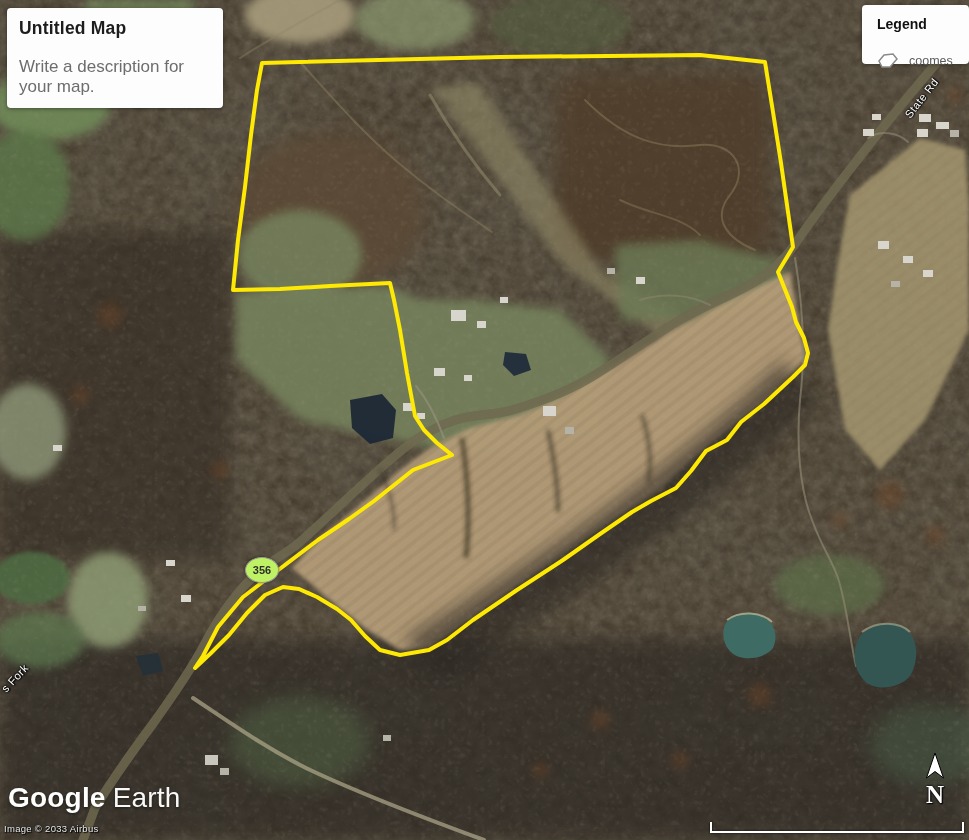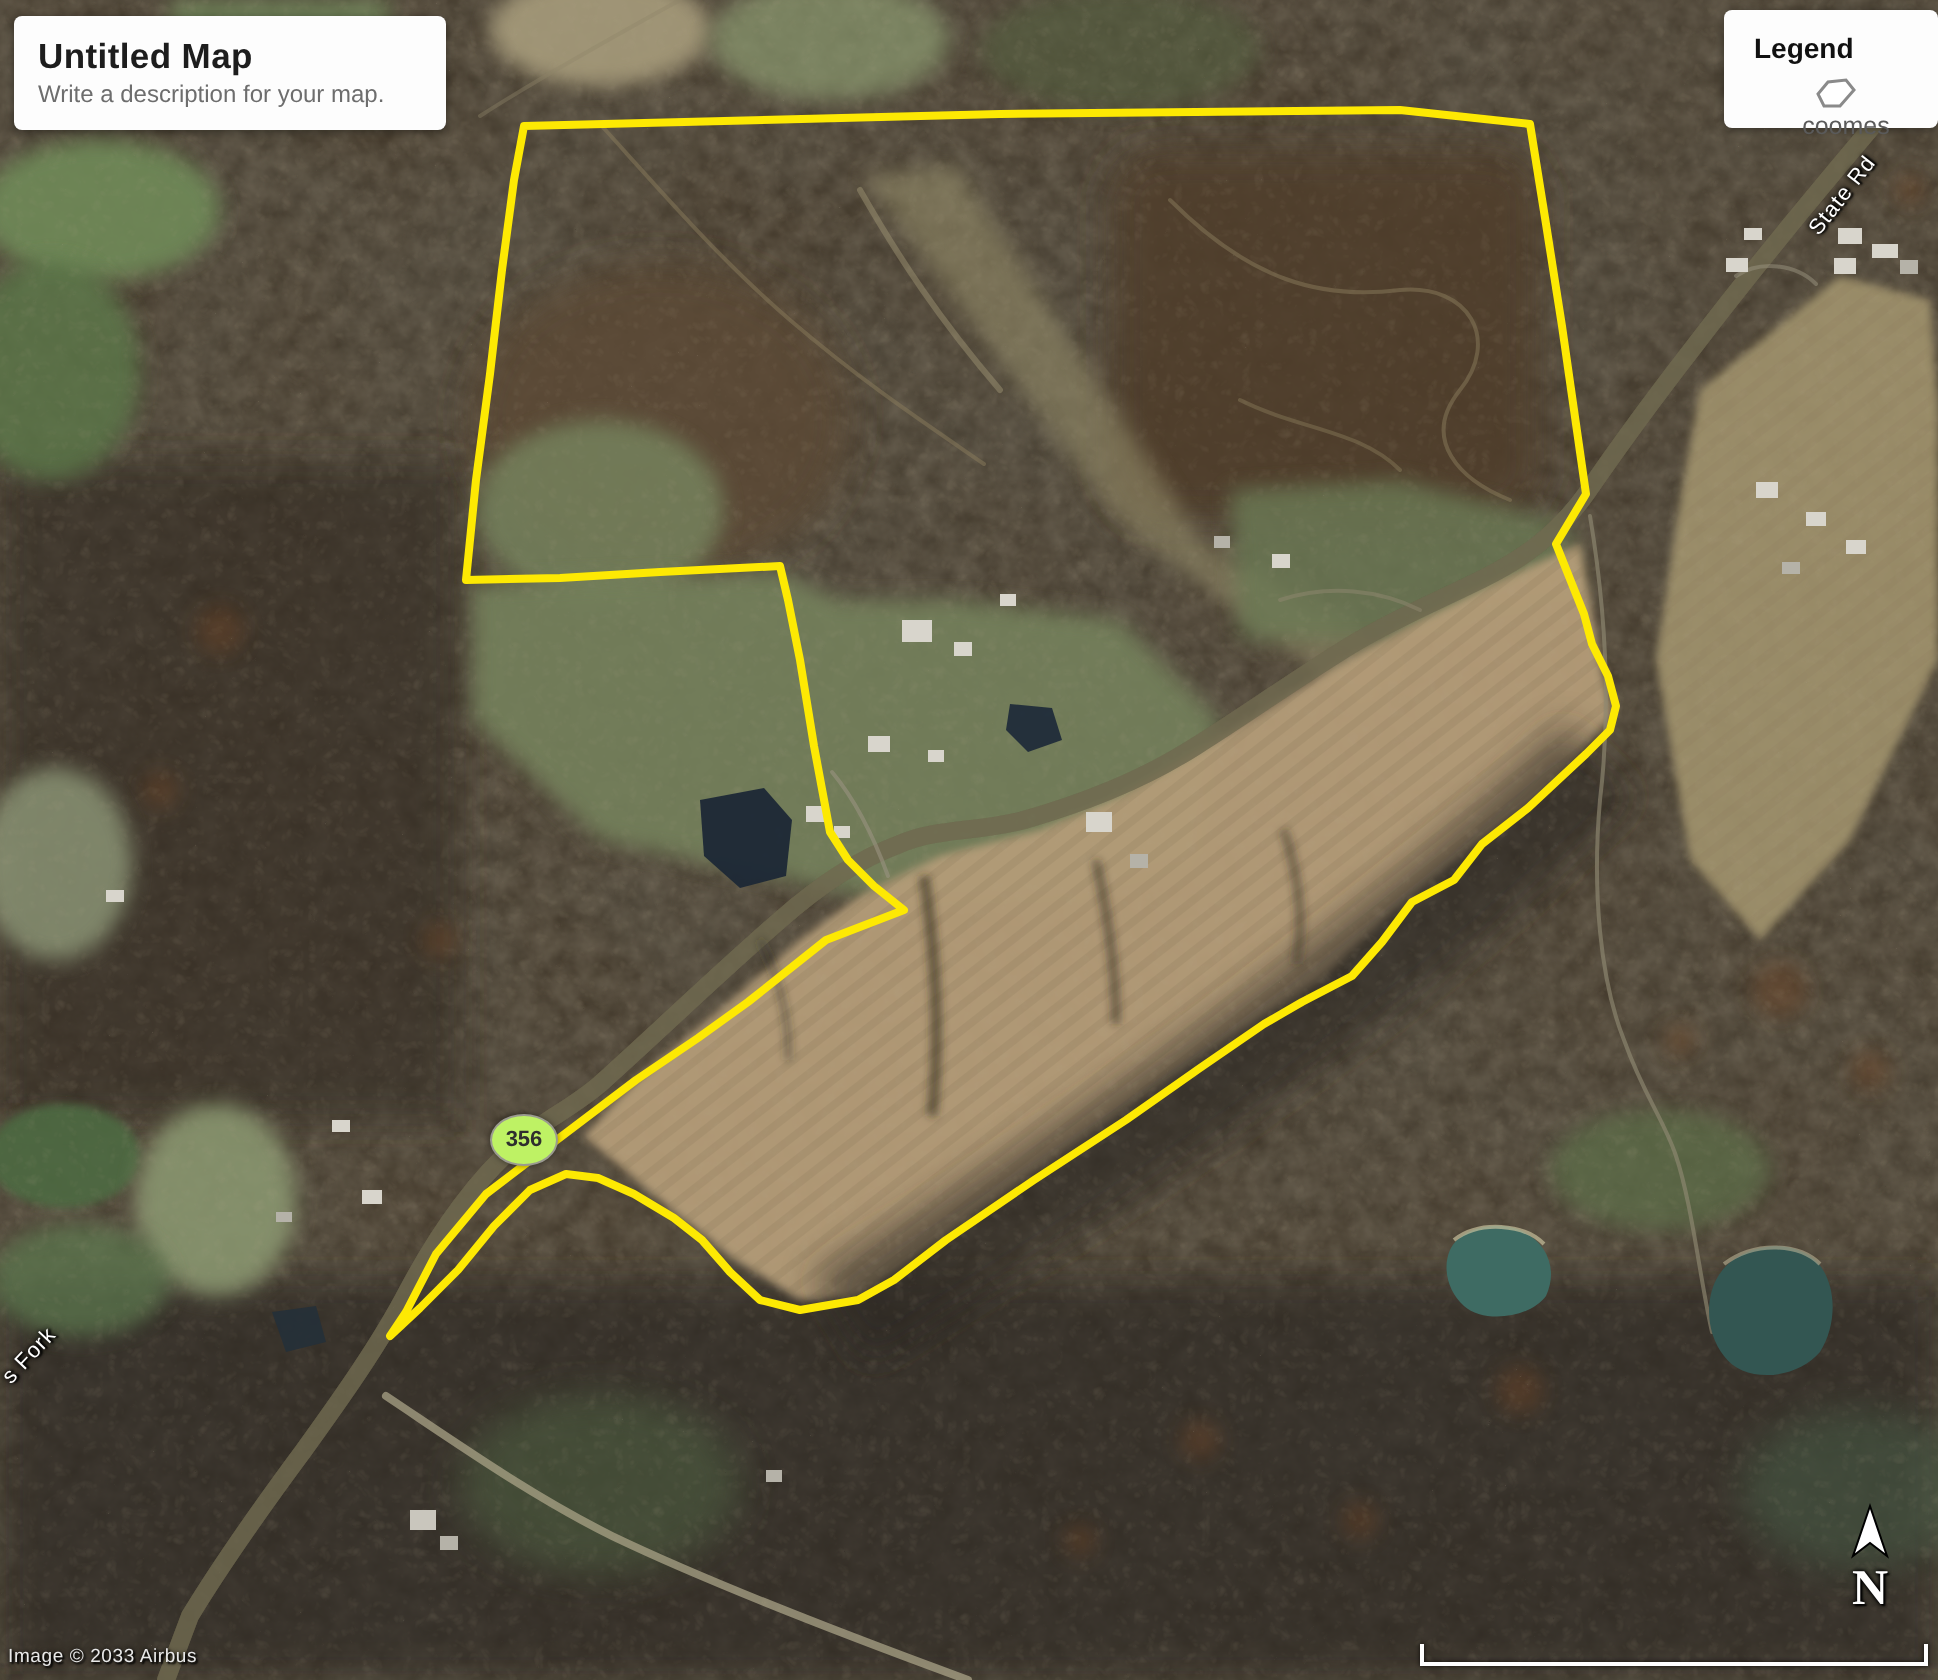--- a/index.html
+++ b/index.html
@@ -9,24 +9,24 @@
     -webkit-user-select:none;user-select:none;
   }
   #stage svg.map{position:absolute;left:0;top:0;}
   
   .panel{
     position:absolute;background:#fdfdfd;border-radius:4px;
     box-shadow:0 1px 4px rgba(0,0,0,.4);color:#222;
   }
   #title-box{left:7px;top:8px;width:192px;padding:10px 12px 11px 12px;}
   #map-title{font-size:17.5px;font-weight:bold;color:#1d1d1d;letter-spacing:.2px;}
-  #map-desc{font-size:12px;color:#6d6d6d;margin-top:1px;}
+  #map-desc{font-size:17px;color:#6d6d6d;margin-top:18px;}
   #legend-box{left:862px;top:5px;width:107px;height:59px;padding:11px 0 0 15px;box-sizing:border-box;}
   #legend-title{font-size:14px;font-weight:bold;color:#111;}
-  .legend-row{display:flex;align-items:center;margin-top:6px;cursor:pointer;flex-direction:column;}
+  .legend-row{display:flex;align-items:center;margin-top:20px;cursor:pointer;}
   .legend-row .swatch{width:24px;height:18px;margin-right:8px;display:flex;align-items:center;}
   .legend-row .lbl{font-size:12.5px;color:#5a5a5a;}
   
   .maplabel{
     position:absolute;color:#fff;font-size:11px;letter-spacing:.5px;
     text-shadow:0 0 2px #000,0 0 3px #000,1px 1px 1px #000;white-space:nowrap;
   }
   #road-label{left:898px;top:92px;transform:rotate(-52deg);}
   #stream-label{left:-2px;top:672px;transform:rotate(-47deg);}
   #route-shield{
@@ -234,20 +234,23 @@
     <div class="legend-row">
       <span class="swatch">
         <svg width="22" height="18" viewBox="0 0 22 18">
           <polygon points="2,9 7,3 16,2 20,7 13,15 5,15" fill="#ffffff" stroke="#8a8a8a" stroke-width="1.5"></polygon>
         </svg>
       </span>
       <span class="lbl">coomes</span>
     </div>
   </div>
 
+  <div id="ge-logo">
+    <span class="g">Google</span><span class="e">Earth</span>
+  </div>
   <div id="copyright">Image © 2033 Airbus</div>
 
   <div id="scalebar"></div>
 
   <div id="compass">
     <svg width="30" height="30" viewBox="0 0 30 30">
       <path d="M15,3 L23.5,28 L15,21.5 L6.5,28 Z" fill="#ffffff" stroke="#000" stroke-width="1"></path>
     </svg>
     <div id="north-label">N</div>
   </div>

